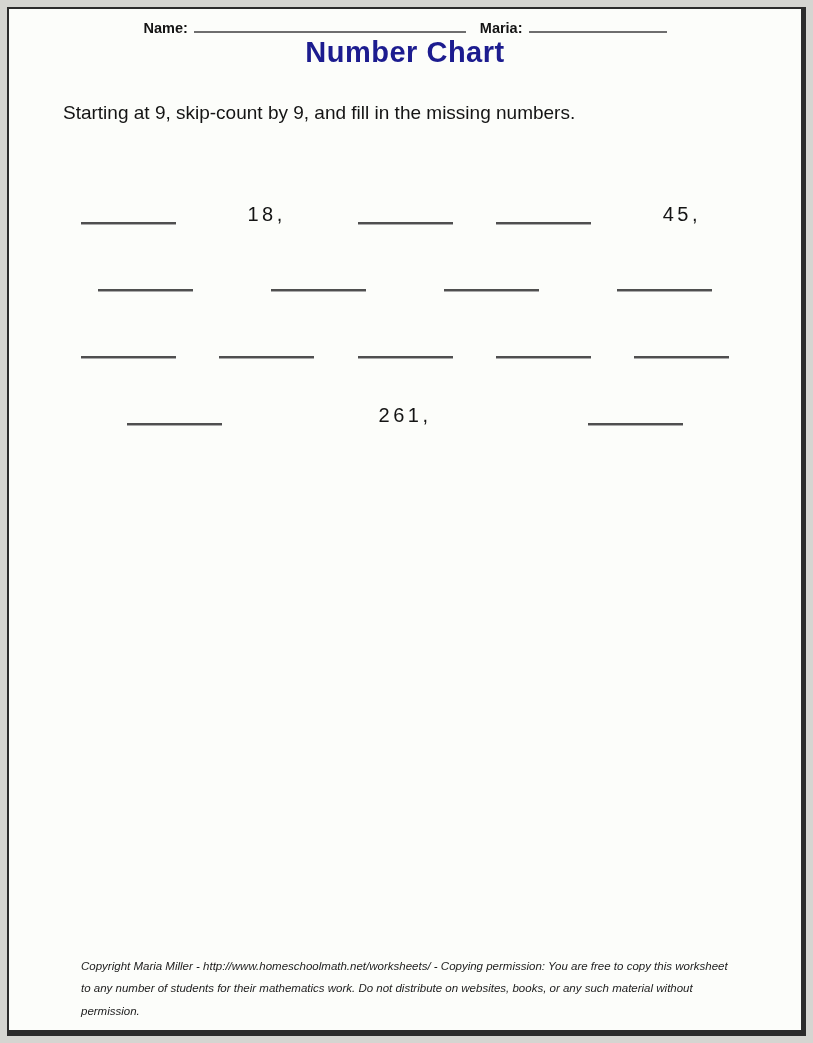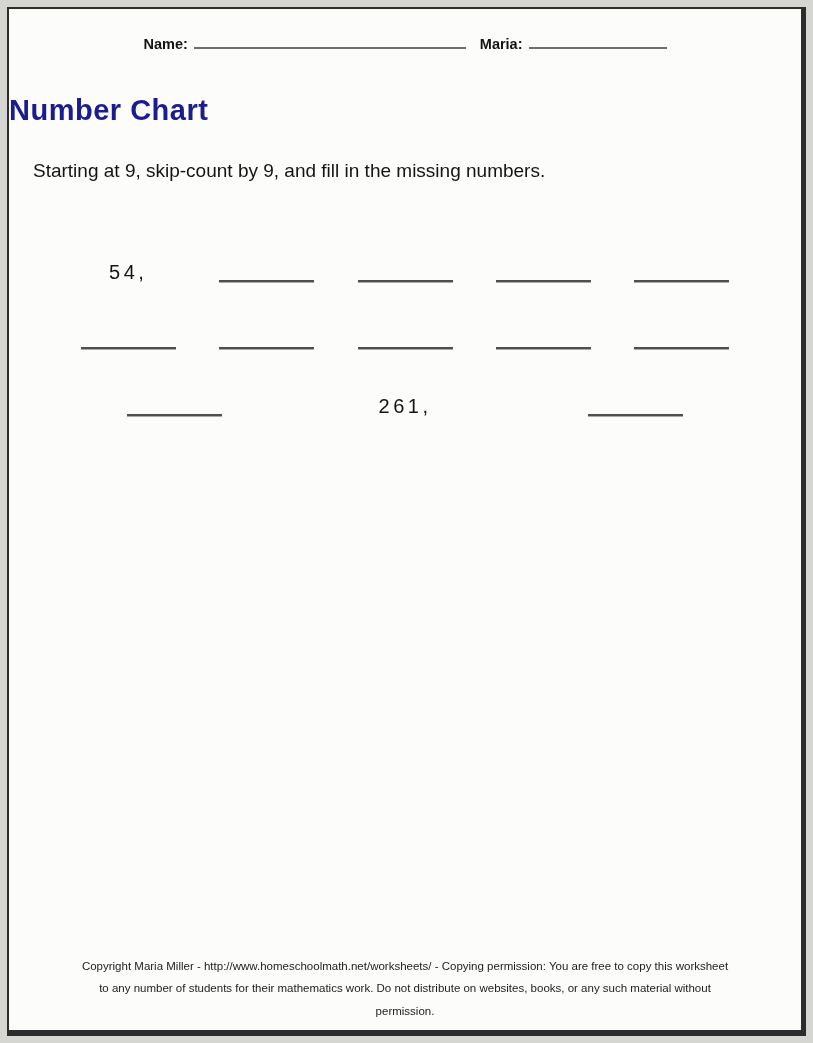--- a/index.html
+++ b/index.html
@@ -23,48 +23,47 @@
     margin: 7px;
     width: 799px;
     height: 1029px;
     background: var(--page-bg);
     border: 2px solid var(--border-color);
     border-right-width: 5px;
     border-bottom-width: 6px;
   }
   
   .name-row {
-    padding-top: 27px;
+    padding-top: 11px;
     display: flex;
     justify-content: center;
     align-items: baseline;
     font-size: 14.5px;
     font-weight: bold;
   }
   .field-line {
     display: inline-block;
     border-bottom: 2px solid #6e6e6e;
     height: 13px;
     margin-left: 6px;
   }
   .name-line { width: 272px; margin-right: 14px; }
   .date-line { width: 138px; }
   
   .title {
-    margin-top: 42px;
-    text-align: left;
+    text-align: center;
     font-size: 29px;
     font-weight: bold;
     color: var(--title-color);
     letter-spacing: 0.5px;
   }
   
   .instruction {
     margin-top: 33px;
-    padding-left: 24px;
+    padding-left: 54px;
     font-size: 19px;
   }
   
   .grid {
     margin: 40px 50px 0 50px; 
   }
   .grid-row {
     height: 67px;
     display: flex;
   }
@@ -85,21 +84,22 @@
     width: 95px;
     border-bottom: 2px solid var(--line-color);
     box-shadow: 0 1px 0 #aaa;
     margin-bottom: 7px;
   }
   
   .footer {
     position: absolute;
     left: 0; right: 0;
     bottom: 8px;
-    text-align: center;
+    text-align: left;
+    font-style: italic;
     font-size: 11.5px;
     line-height: 1.95;
     color: #1c1c1c;
   }
   .footer p { margin: 0 auto; max-width: 648px; }
 </style>
 </head>
 <body>
 
 <div class="page">
@@ -111,22 +111,36 @@
     <span class="field-line date-line"></span>
   </div>
 
   <h1 class="title">Number Chart</h1>
 
   <p class="instruction">Starting at 9, skip-count by 9, and fill in the missing numbers.</p>
 
   <div class="grid">
       <div class="grid-row">
         <div class="grid-cell">
-          <span class="num">54,</span>
+          <span class="blank-line"></span>
         </div>
+        <div class="grid-cell">
+          <span class="num">18,</span>
+        </div>
+        <div class="grid-cell">
+          <span class="blank-line"></span>
+        </div>
+        <div class="grid-cell">
+          <span class="blank-line"></span>
+        </div>
+        <div class="grid-cell">
+          <span class="num">45,</span>
+        </div>
+      </div>
+      <div class="grid-row">
         <div class="grid-cell">
           <span class="blank-line"></span>
         </div>
         <div class="grid-cell">
           <span class="blank-line"></span>
         </div>
         <div class="grid-cell">
           <span class="blank-line"></span>
         </div>
         <div class="grid-cell">

